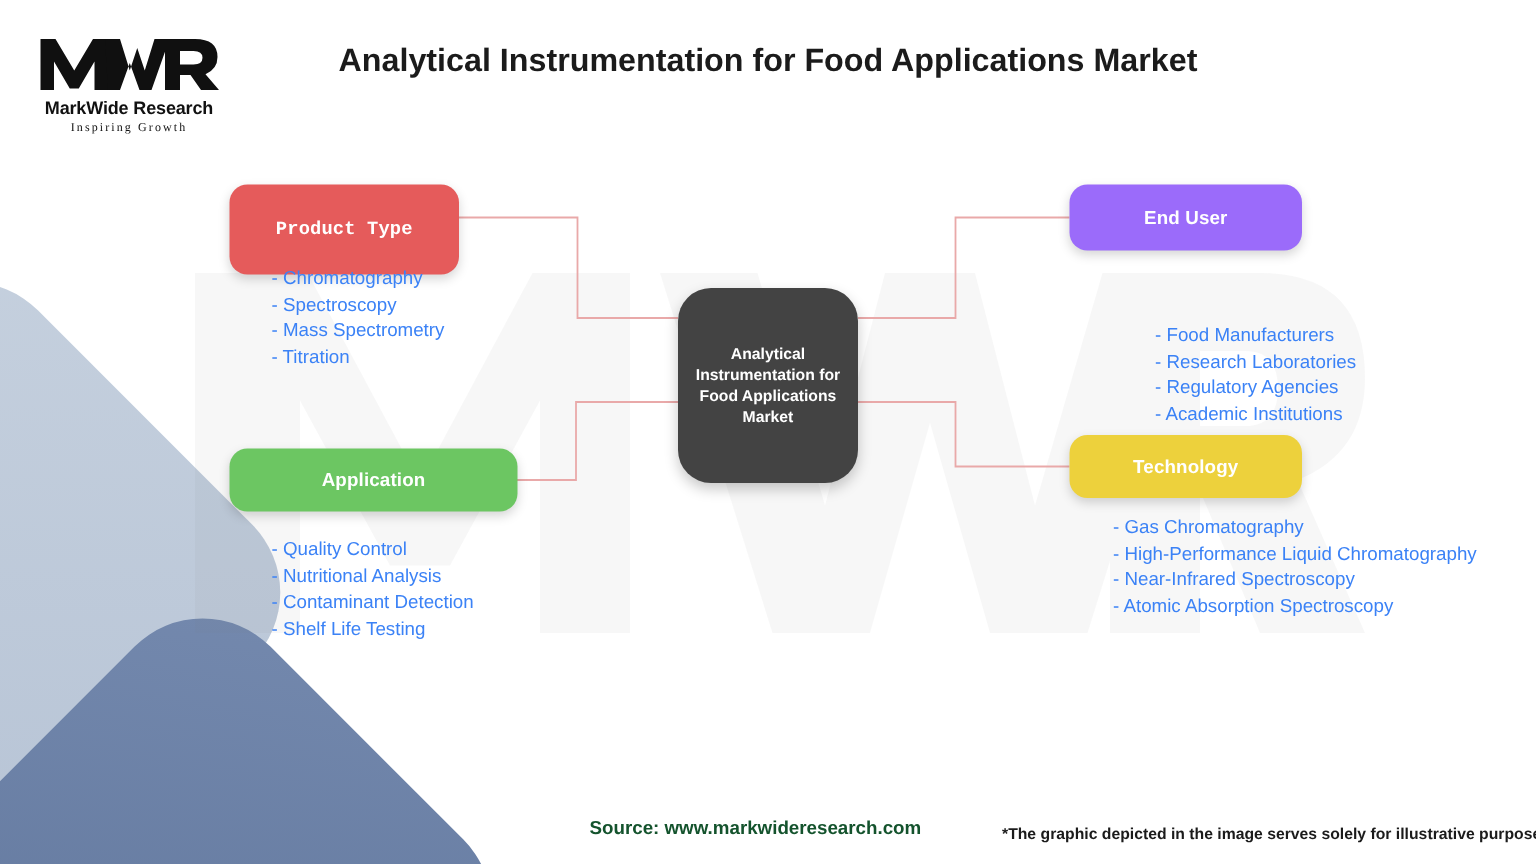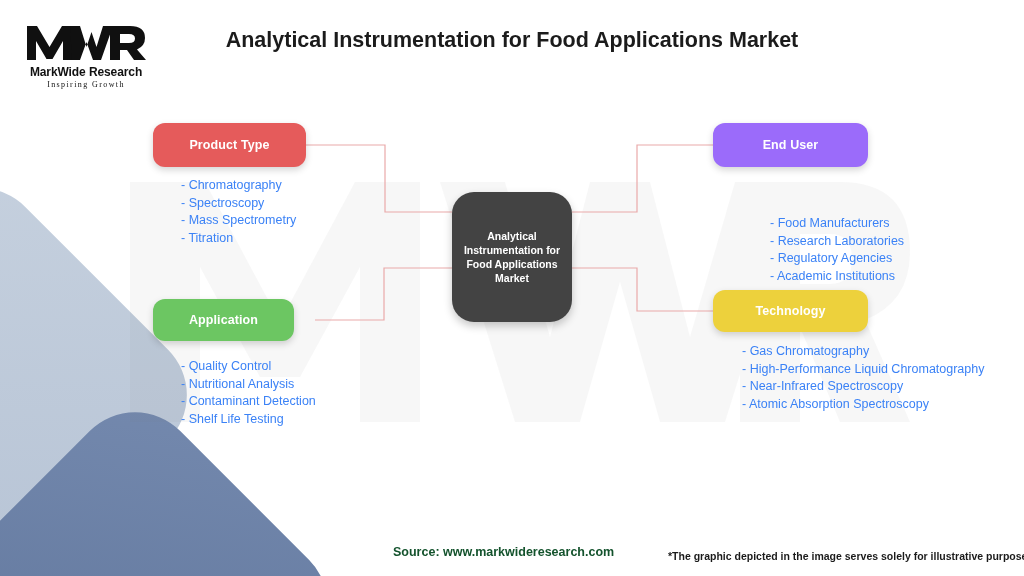--- a/index.html
+++ b/index.html
@@ -107,22 +107,22 @@
     border-radius: 12px;
     color: #ffffff;
     font-size: 12.5px;
     font-weight: bold;
     display: flex;
     align-items: center;
     justify-content: center;
     box-shadow: 0 3px 7px rgba(0,0,0,0.17);
     letter-spacing: 0.1px;
   }
-  .pill.product  { left: 153px; top: 123px; width: 153px; height: 44px; background: #e55b5b; }
-  .pill.app      { left: 153px; top: 299px; width: 141px; height: 42px; background: #6cc662; }
+  .pill.product  { left: 153px; top: 123px; width: 153px; height: 60px; background: #e55b5b; font-family: Liberation Mono, monospace; }
+  .pill.app      { left: 153px; top: 299px; width: 192px; height: 42px; background: #6cc662; }
   .pill.enduser  { left: 713px; top: 123px; width: 155px; height: 44px; background: #9b6bfa; }
   .pill.tech     { left: 713px; top: 290px; width: 155px; height: 42px; background: #edd13c; }
 
   .center-node {
     position: absolute;
     left: 452px;
     top: 192px;
     width: 120px;
     height: 130px;
     background: #434343;

